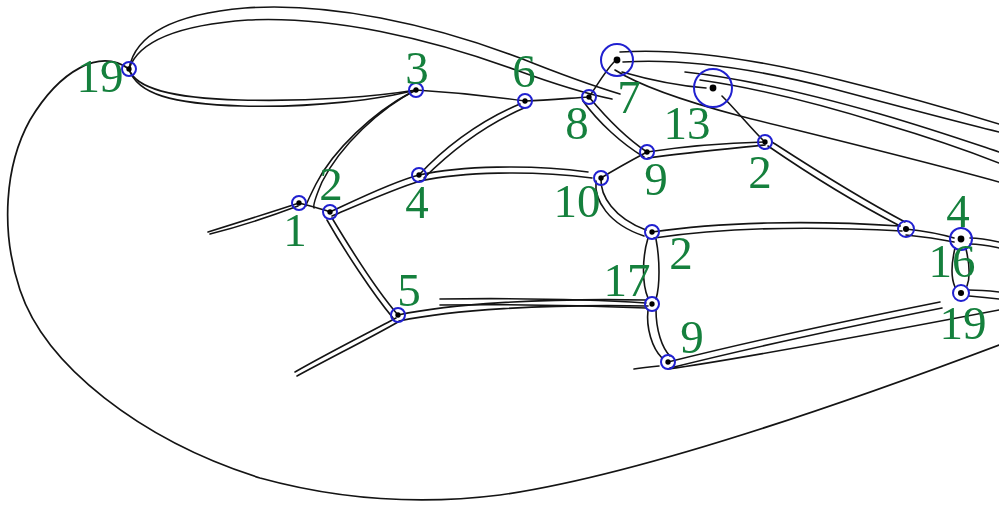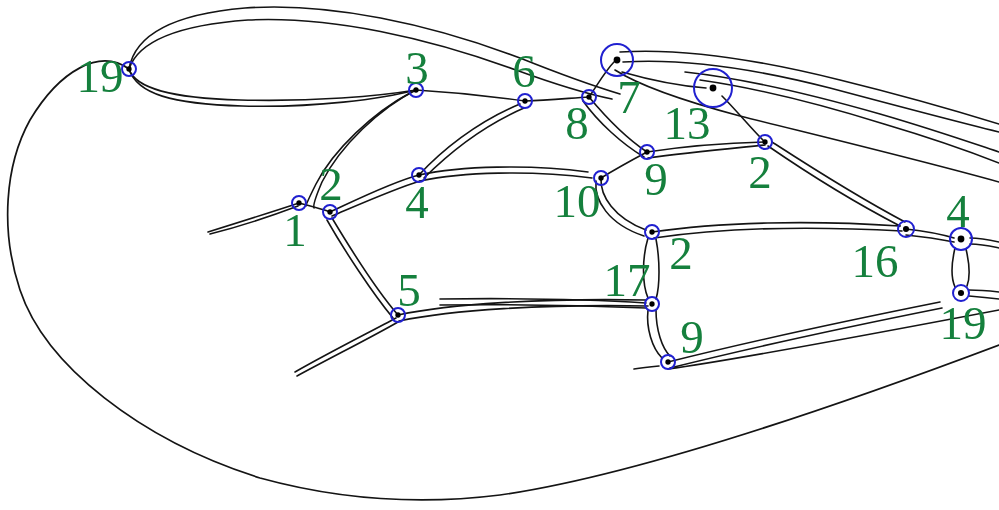--- a/index.html
+++ b/index.html
@@ -177,18 +177,18 @@
       <div class="lm-label" style="left: 524px; top: 71px;">6</div>
       <div class="lm-label" style="left: 629px; top: 97px;">7</div>
       <div class="lm-label" style="left: 577px; top: 123px;">8</div>
       <div class="lm-label" style="left: 656px; top: 179px;">9</div>
       <div class="lm-label" style="left: 577px; top: 201px;">10</div>
       <div class="lm-label" style="left: 681px; top: 253px;">2</div>
       <div class="lm-label" style="left: 627px; top: 280px;">17</div>
       <div class="lm-label" style="left: 692px; top: 337px;">9</div>
       <div class="lm-label" style="left: 687px; top: 123px;">13</div>
       <div class="lm-label" style="left: 760px; top: 172px;">2</div>
-      <div class="lm-label" style="left: 875px; top: 261px;">16</div>
+      <div class="lm-label" style="left: 952px; top: 261px;">16</div>
       <div class="lm-label" style="left: 958px; top: 211px;">4</div>
       <div class="lm-label" style="left: 963px; top: 323px;">19</div>
       <div class="lm-label" style="left: 100px; top: 76px;">19</div>
     </div>
 </div>
 
 </body></html>

